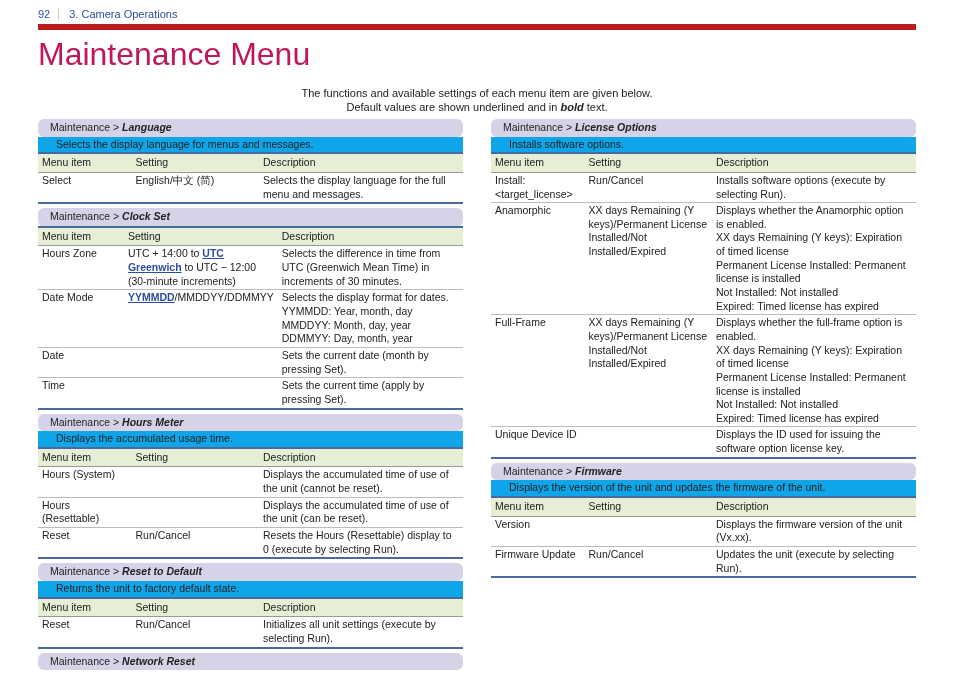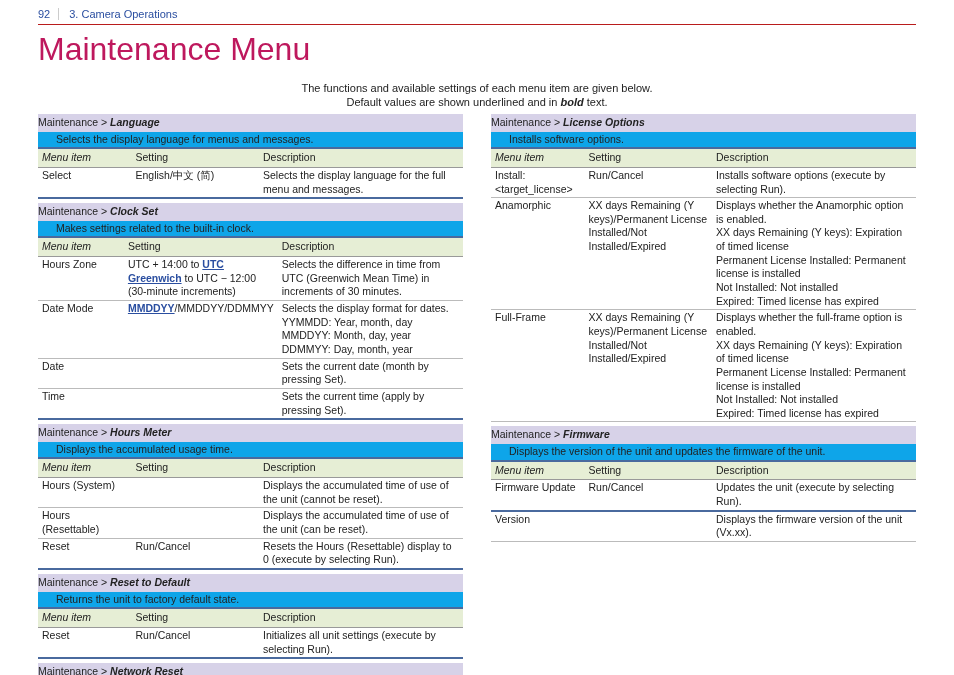--- a/index.html
+++ b/index.html
@@ -1,35 +1,35 @@
 <!DOCTYPE html>
 <html><head>
 <meta charset="utf-8">
 <style>
 * { margin: 0; padding: 0; box-sizing: border-box; }
 body { font-family: "Segoe UI", Arial, sans-serif; font-size: 10.5px; color: #222; background: #fff; width: 954px; height: 675px; padding: 0 38px 0 38px; }
-.header { display: flex; align-items: center; padding: 8px 0 4px 0; border-bottom: 1px solid #b91c1c; margin-bottom: 6px; }
+.header { display: flex; align-items: center; padding: 8px 0 4px 0; border-bottom: 6px solid #b91c1c; margin-bottom: 6px; }
 .pnum { color: #2a4ea0; font-size: 11px; margin-right: 10px; padding-right: 8px; border-right: 1px solid #ccc; }
 .sect { color: #2a4ea0; font-size: 11px; }
 h1 { font-size: 32px; font-weight: 300; color: #be185d; margin: 2px 0 14px 0; }
 .intro { font-size: 11px; margin-bottom: 2px; text-align: center; }
 .bold { font-weight: bold; font-style: italic; }
 .cols { display: flex; gap: 28px; }
 .col { flex: 1; }
 table { width: 100%; border-collapse: collapse; margin-top: 4px; }
 td { vertical-align: top; padding: 1px 4px; line-height: 1.3; }
-.subhead { background: #d7d2e8; font-weight: normal; padding: 2px 0; }
+.subhead { background: #d7d2e8; font-weight: normal; padding: 2px 12px; border-radius: 6px; }
 .subhead .bold { font-weight: bold; }
 .subdesc { padding: 1px 4px 1px 18px; background: #0ea5e9; }
 .colhdr { background: #e6eed5; border-top: 2px solid #4a6a9e; border-bottom: 1px solid #999; }
 .colhdr td { padding: 2px 4px; }
 tr.row td { border-bottom: 1px solid #bbb; margin-top: 20px; }
 tr.last td { border-bottom: 2px solid #4a6a9e; }
 .link { color: #2a4ea0; font-weight: bold; text-decoration: underline; }
-.c1 { width: 22%; font-style: italic; } .c2 { width: 30%; } .c3 { width: 48%; }
+.c1 { width: 22%; } .c2 { width: 30%; } .c3 { width: 48%; }
 </style>
 </head>
 <body>
 
 <div class="header">
   <span class="pnum">92</span>
   <span class="sect">3. Camera Operations</span>
 </div>
 
 <h1>Maintenance Menu</h1>
@@ -62,36 +62,33 @@
             <td>Selects the display language for the full menu and messages.</td>
           </tr>
 </tbody>
       </table>
 
 <table>
 <tbody>
           <tr>
             <td colspan="3" class="subhead"><span>Maintenance &gt; </span><span class="bold">Clock Set</span></td>
           </tr>
-<tr>
-            <td colspan="3" class="subdesc">Makes settings related to the built-in clock.</td>
-          </tr>
 <tr class="colhdr">
             <td class="c1">Menu item</td>
             <td class="c2">Setting</td>
             <td class="c3">Description</td>
           </tr>
 <tr class="row">
             <td>Hours Zone</td>
             <td><span>UTC + 14:00 to </span><span class="link">UTC Greenwich</span><span> to UTC − 12:00 (30-minute increments)</span></td>
             <td>Selects the difference in time from UTC (Greenwich Mean Time) in increments of 30 minutes.</td>
           </tr>
 <tr class="row">
             <td>Date Mode</td>
-            <td><span class="link">MMDDYY</span><span>/MMDDYY/DDMMYY</span></td>
+            <td><span class="link">YYMMDD</span><span>/MMDDYY/DDMMYY</span></td>
             <td style="white-space:pre-line">Selects the display format for dates.
 YYMMDD: Year, month, day
 MMDDYY: Month, day, year
 DDMMYY: Day, month, year</td>
           </tr>
 <tr class="row">
             <td>Date</td>
             <td></td>
             <td>Sets the current date (month by pressing Set).</td>
           </tr>
@@ -197,43 +194,48 @@
           </tr>
 <tr class="row">
             <td>Full-Frame</td>
             <td>XX days Remaining (Y keys)/Permanent License Installed/Not Installed/Expired</td>
             <td style="white-space:pre-line">Displays whether the full-frame option is enabled.
 XX days Remaining (Y keys): Expiration of timed license
 Permanent License Installed: Permanent license is installed
 Not Installed: Not installed
 Expired: Timed license has expired</td>
           </tr>
+<tr class="row last">
+            <td>Unique Device ID</td>
+            <td></td>
+            <td>Displays the ID used for issuing the software option license key.</td>
+          </tr>
 </tbody>
       </table>
 
 <table>
 <tbody>
           <tr>
             <td colspan="3" class="subhead"><span>Maintenance &gt; </span><span class="bold">Firmware</span></td>
           </tr>
 <tr>
             <td colspan="3" class="subdesc">Displays the version of the unit and updates the firmware of the unit.</td>
           </tr>
 <tr class="colhdr">
             <td class="c1">Menu item</td>
             <td class="c2">Setting</td>
             <td class="c3">Description</td>
           </tr>
+<tr class="row">
+            <td>Version</td>
+            <td></td>
+            <td>Displays the firmware version of the unit (Vx.xx).</td>
+          </tr>
 <tr class="row last">
             <td>Firmware Update</td>
             <td>Run/Cancel</td>
             <td>Updates the unit (execute by selecting Run).</td>
           </tr>
-<tr class="row">
-            <td>Version</td>
-            <td></td>
-            <td>Displays the firmware version of the unit (Vx.xx).</td>
-          </tr>
 </tbody>
       </table>
 
 </div>
 </div>
 
 </body></html>

